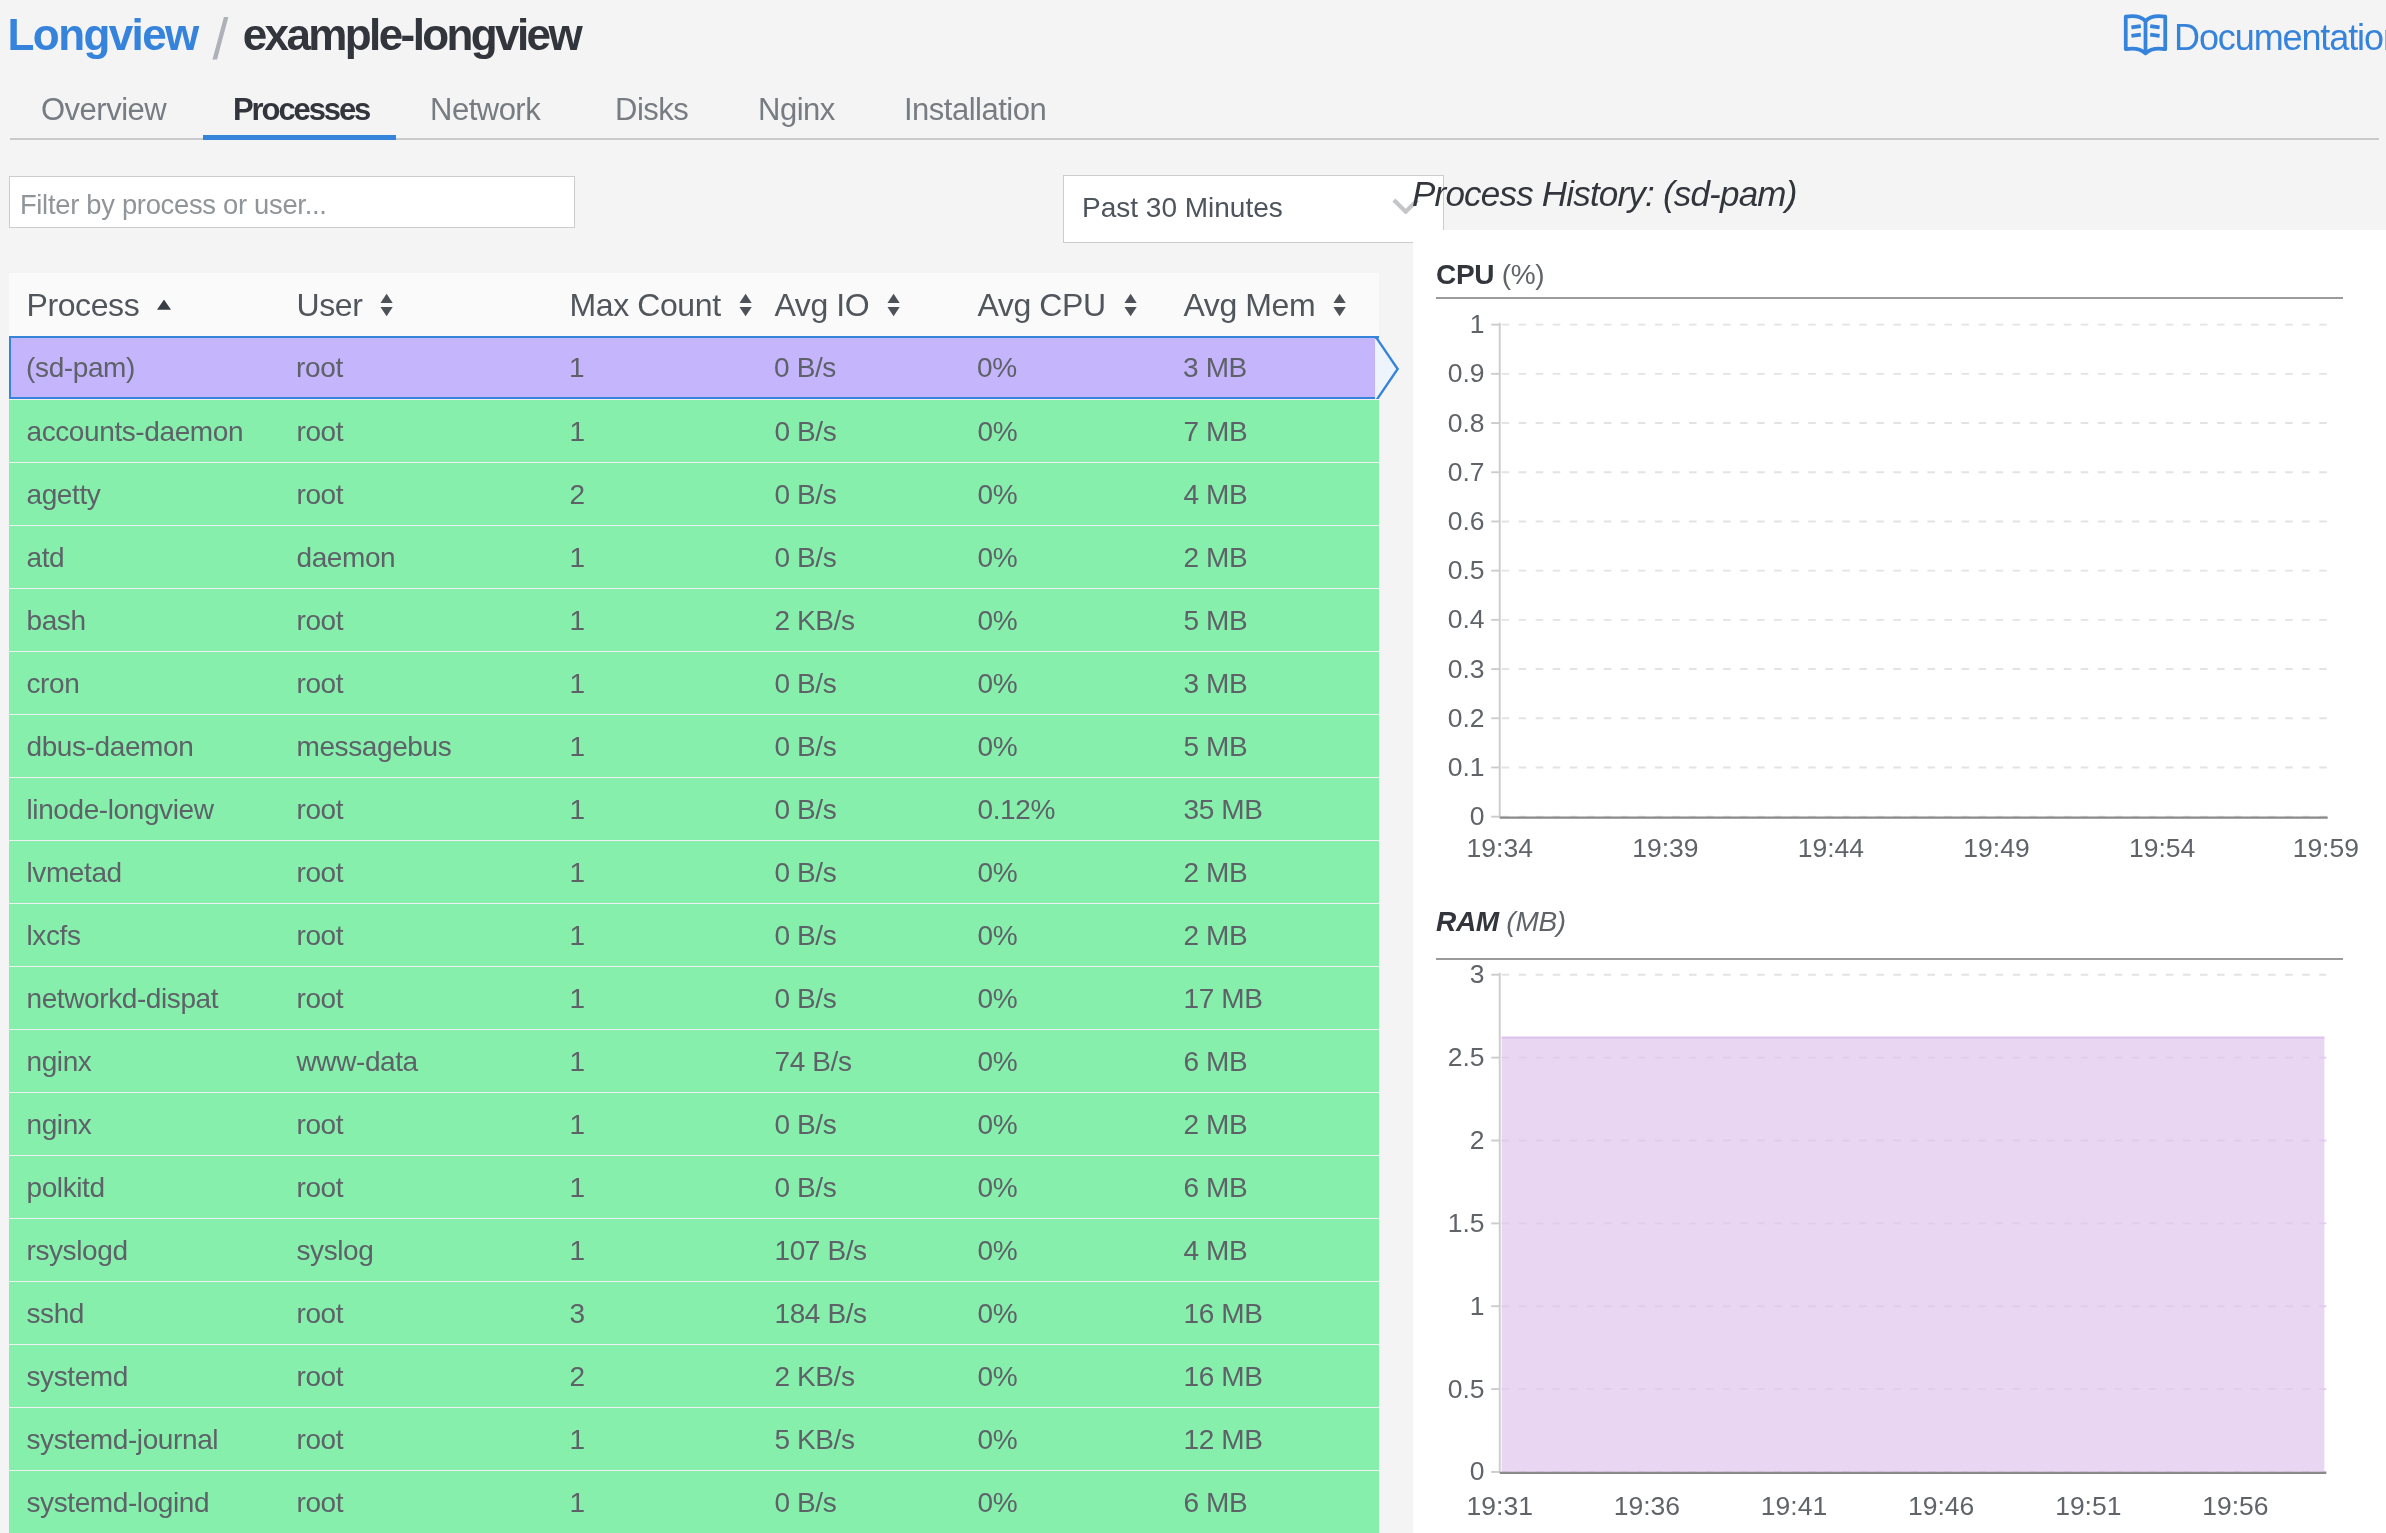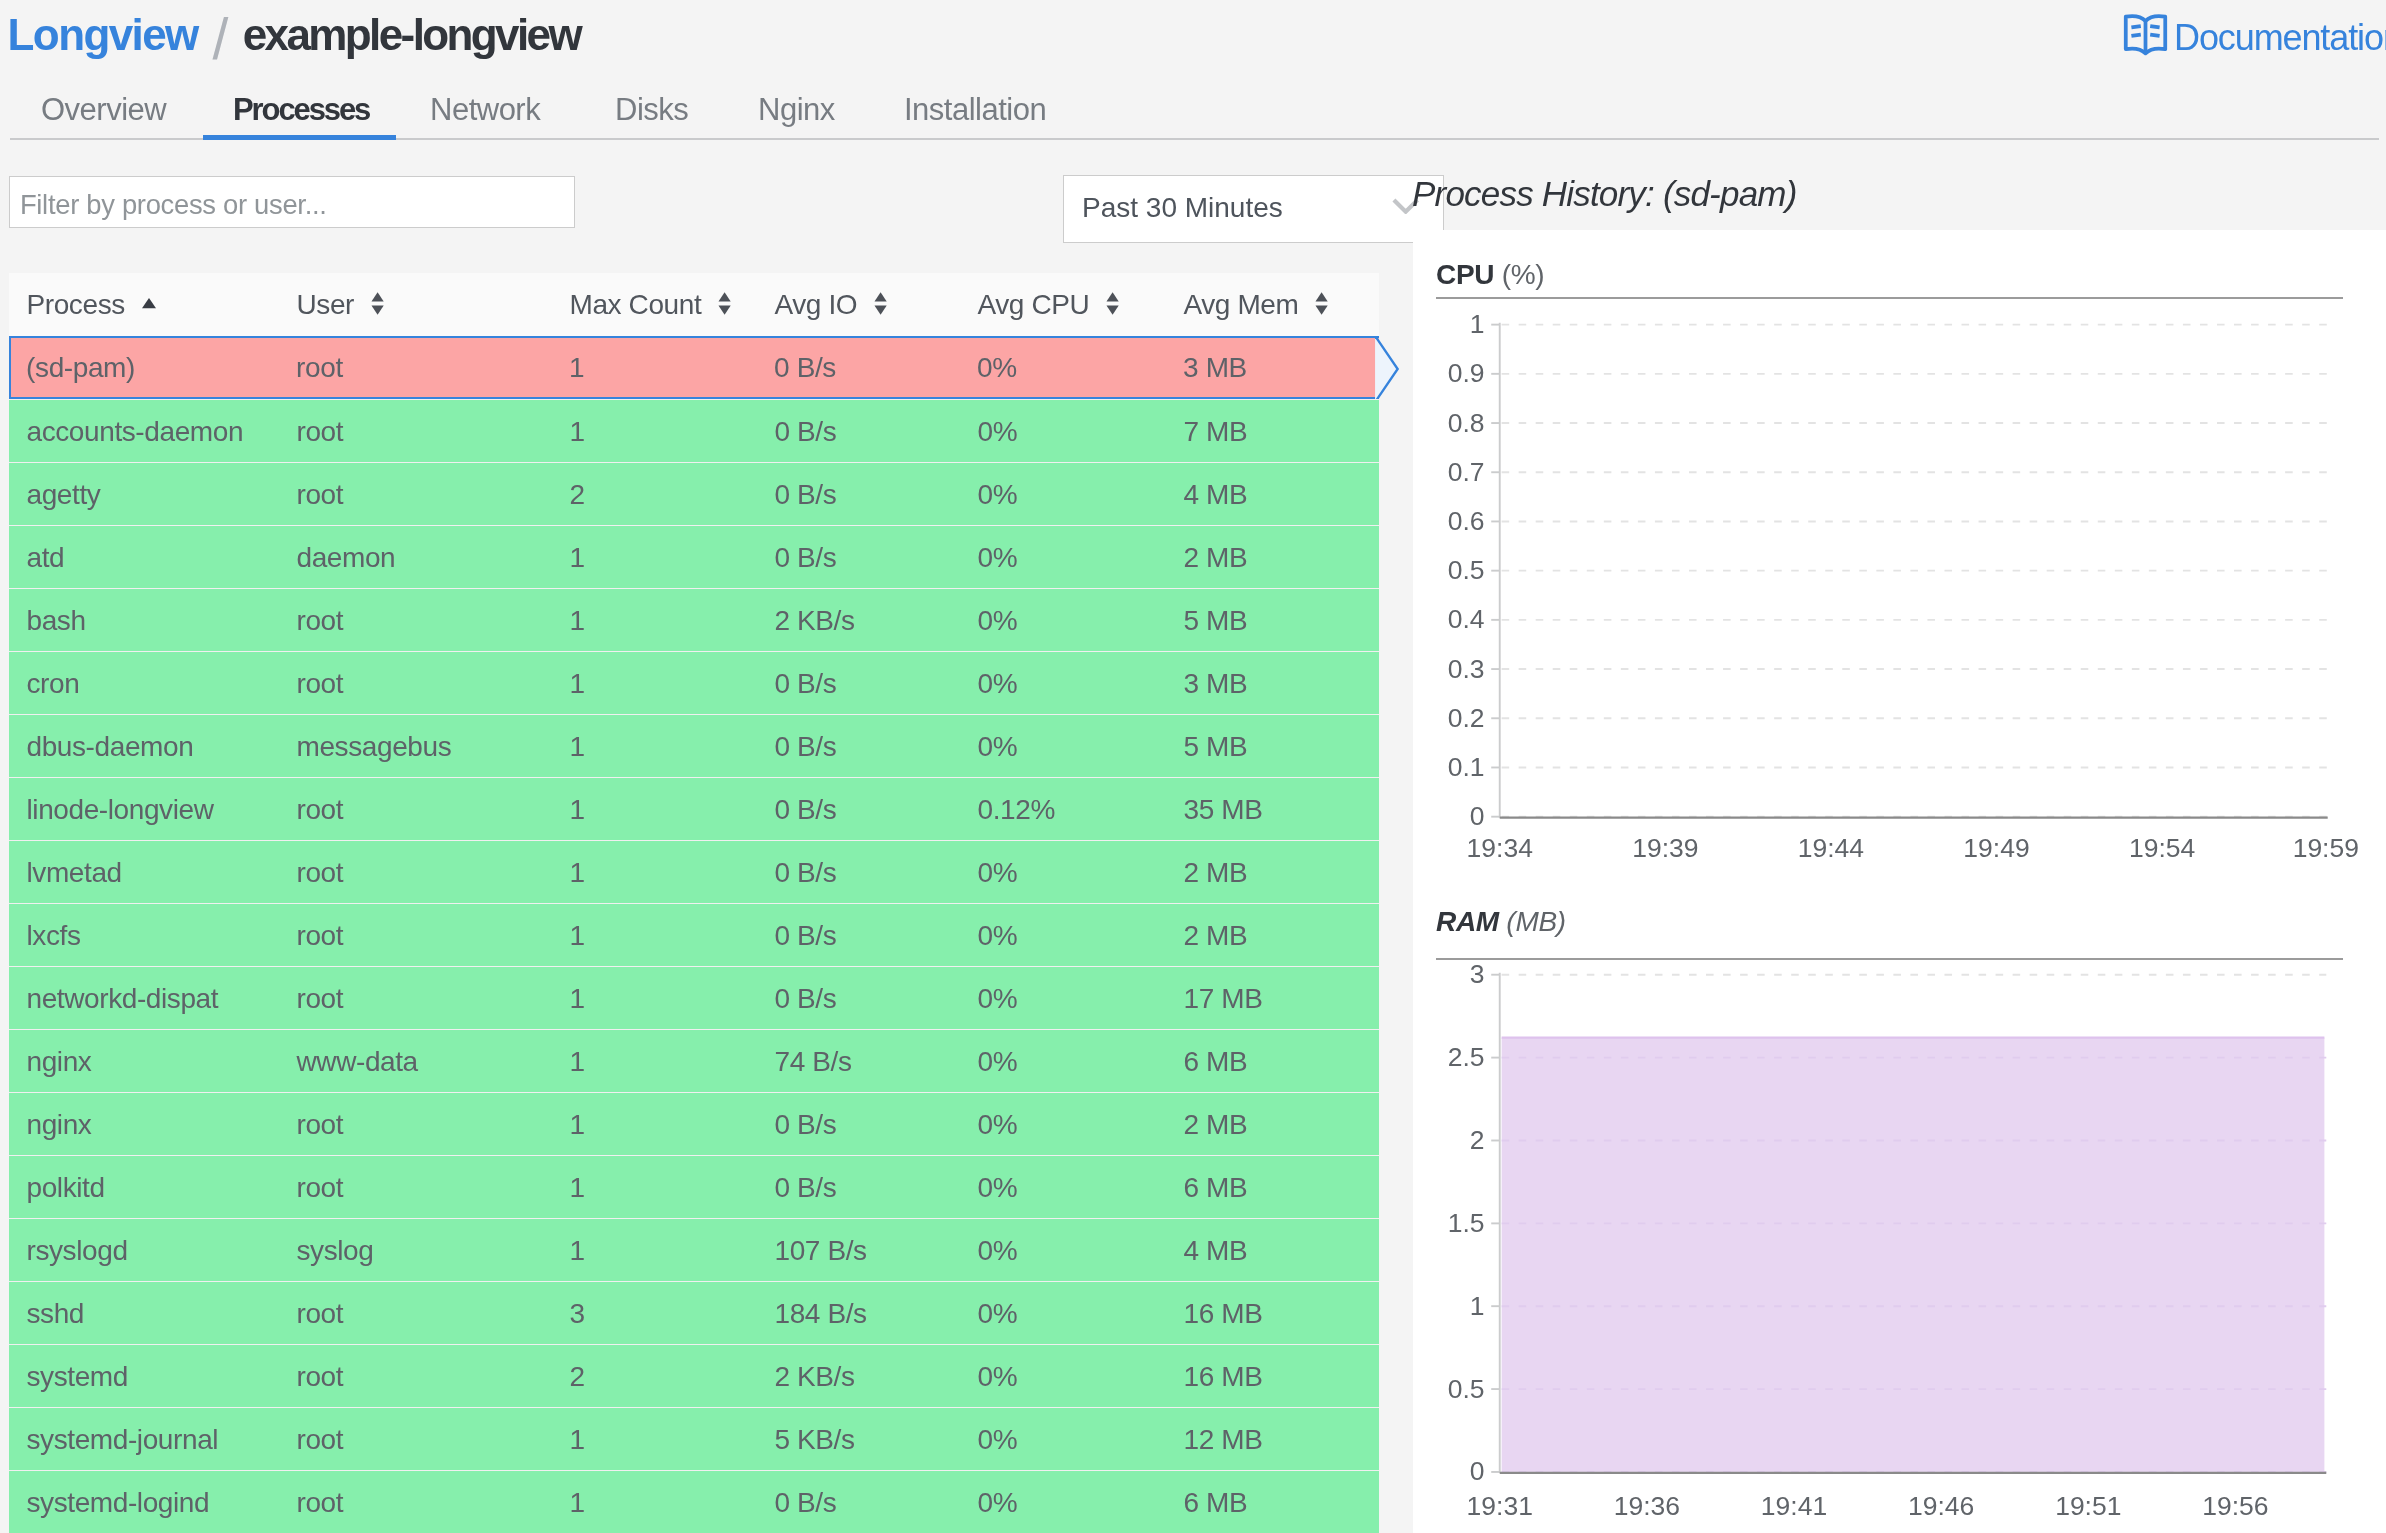--- a/index.html
+++ b/index.html
@@ -18,24 +18,24 @@
 .tab.on { color:#32363c; font-weight:bold; letter-spacing:-2.1px; }
 .underline { position:absolute; left:203px; top:50px; width:193px; height:4.7px; background:#3683dc; }
 
 .filter { position:absolute; left:8.5px; top:176px; width:566px; height:52px; background:#fff; border:1.9px solid #ccc; font-size:27.4px; letter-spacing:-0.3px; color:#909599; padding-left:10.4px; line-height:56px; }
 .select { position:absolute; left:1063px; top:175px; width:381px; height:68px; background:#fff; border:1.9px solid #ccc; font-size:28px; color:#4e545c; line-height:64px; padding-left:18px; }
 .select svg { position:absolute; right:24px; top:22px; }
 
 .table { position:absolute; left:8.5px; top:273px; width:1370px; }
 .thead { position:relative; height:63px; background:#fafafa; }
 .row { position:relative; height:63px; background:#86efac; border-top:1.9px solid #f0f0f0; }
-.row.sel { background:#fca5a5; border:2.4px solid #3683dc; border-right:none; }
+.row.sel { background:#c4b5fd; border:2.4px solid #3683dc; border-right:none; }
 .row.stub { height:15px; }
 .thead span, .row span { position:absolute; top:calc(50% + 0.9px); transform:translateY(-50%); white-space:nowrap; }
-.thead span { font-size:28px; color:#51565d; letter-spacing:-0.4px; }
+.thead span { font-size:32px; color:#51565d; letter-spacing:-0.4px; }
 .row span { font-size:28px; color:#5e6268; letter-spacing:-0.4px; }
 .c1 { left:18px; } .c2 { left:288px; } .c3 { left:561px; }
 .c4 { left:766px; } .c5 { left:969px; } .c6 { left:1175px; }
 .row.sel span { margin-left:-2.4px; }
 .sico { margin-left:9.5px; vertical-align:-0.9px; }
 .sico.asc { vertical-align:5.7px; }
 .arr { position:absolute; right:-21.5px; top:-2.4px; }
 
 .ptitle { position:absolute; left:1412px; top:174px; font-size:35px; letter-spacing:-0.8px; color:#32363c;font-style:italic; }
 .card { position:absolute; left:1413px; top:230px; width:974px; height:1303px; background:#fff; }

